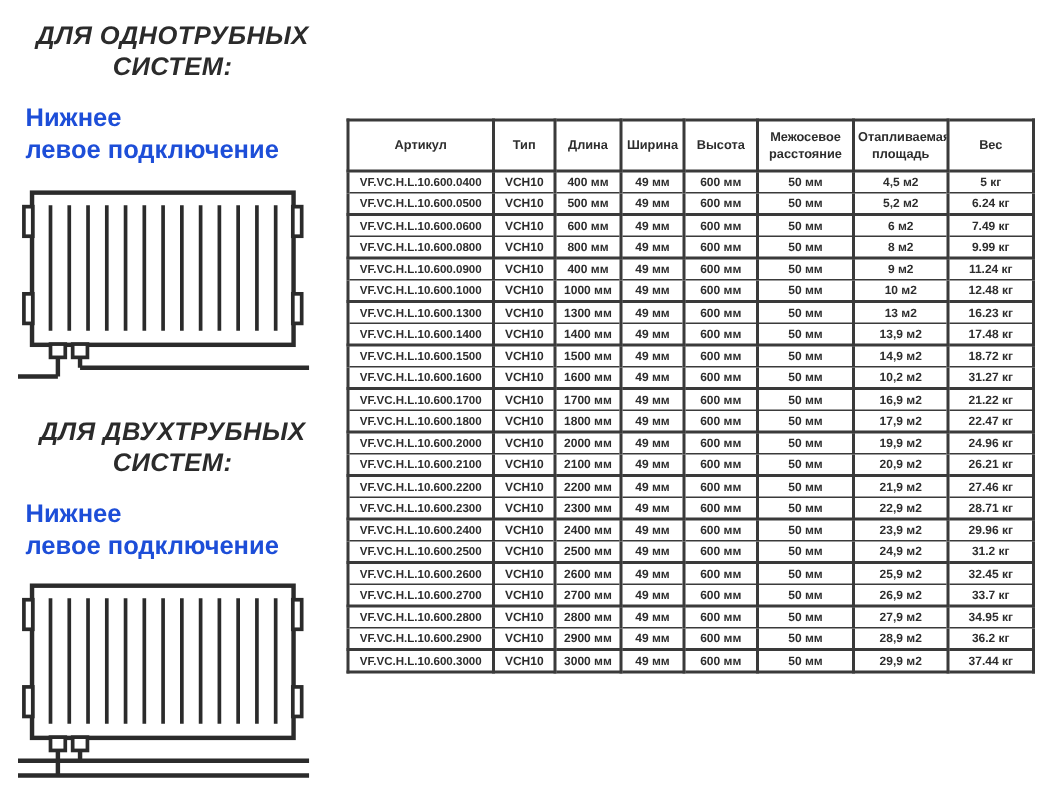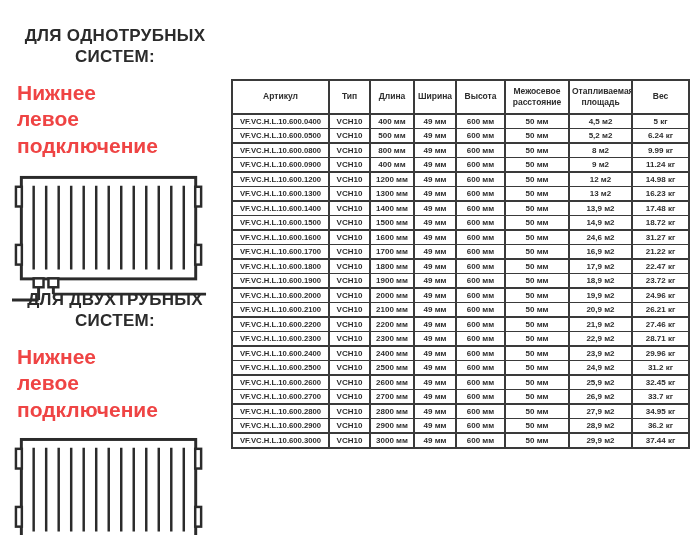--- a/index.html
+++ b/index.html
@@ -19,35 +19,36 @@
   
   .left-col {
     position: absolute;
     left: 0; top: 0;
     width: 230px; height: 535px;
   }
   .section { position: absolute; left: 8px; width: 214px; }
   .section-1 { top: 13px; }
   .section-2 { top: 277px; }
   .section-heading {
-    margin: 12px;
+    margin: 0;
     font-size: 17px;
     font-weight: bold;
     letter-spacing: 0.3px;
     line-height: 1.25;
     text-align: center;
     color: #2b2b2b;
+    font-style: italic;
   }
   .connection-label {
     margin-top: 12px;
     padding-left: 9px;
-    font-size: 21px;
+    font-size: 17px;
     font-weight: bold;
     line-height: 1.28;
-    color: #ef4444;
+    color: #1d4ed8;
   }
   .diagram-svg { display: block; margin: 12px 0 0 4px; }
   .section-2 .diagram-svg { margin-top: 10px; }
   
   .specs-table {
     position: absolute;
     left: 231px; top: 79px;
     width: 457px;
     border-collapse: collapse;
     table-layout: fixed;
@@ -167,48 +168,58 @@
           <td>VF.VC.H.L.10.600.0500</td>
           <td>VCH10</td>
           <td>500 мм</td>
           <td>49 мм</td>
           <td>600 мм</td>
           <td>50 мм</td>
           <td>5,2 м2</td>
           <td>6.24 кг</td>
         </tr>
         <tr>
+          <td>VF.VC.H.L.10.600.0600</td>
+          <td>VCH10</td>
+          <td>600 мм</td>
+          <td>49 мм</td>
+          <td>600 мм</td>
+          <td>50 мм</td>
+          <td>6 м2</td>
+          <td>7.49 кг</td>
+        </tr>
+        <tr>
           <td>VF.VC.H.L.10.600.0800</td>
           <td>VCH10</td>
           <td>800 мм</td>
           <td>49 мм</td>
           <td>600 мм</td>
           <td>50 мм</td>
           <td>8 м2</td>
           <td>9.99 кг</td>
         </tr>
         <tr>
           <td>VF.VC.H.L.10.600.0900</td>
           <td>VCH10</td>
           <td>400 мм</td>
           <td>49 мм</td>
           <td>600 мм</td>
           <td>50 мм</td>
           <td>9 м2</td>
           <td>11.24 кг</td>
         </tr>
         <tr>
-          <td>VF.VC.H.L.10.600.1200</td>
-          <td>VCH10</td>
-          <td>1200 мм</td>
-          <td>49 мм</td>
-          <td>600 мм</td>
-          <td>50 мм</td>
-          <td>12 м2</td>
-          <td>14.98 кг</td>
+          <td>VF.VC.H.L.10.600.1000</td>
+          <td>VCH10</td>
+          <td>1000 мм</td>
+          <td>49 мм</td>
+          <td>600 мм</td>
+          <td>50 мм</td>
+          <td>10 м2</td>
+          <td>12.48 кг</td>
         </tr>
         <tr>
           <td>VF.VC.H.L.10.600.1300</td>
           <td>VCH10</td>
           <td>1300 мм</td>
           <td>49 мм</td>
           <td>600 мм</td>
           <td>50 мм</td>
           <td>13 м2</td>
           <td>16.23 кг</td>
@@ -233,21 +244,21 @@
           <td>14,9 м2</td>
           <td>18.72 кг</td>
         </tr>
         <tr>
           <td>VF.VC.H.L.10.600.1600</td>
           <td>VCH10</td>
           <td>1600 мм</td>
           <td>49 мм</td>
           <td>600 мм</td>
           <td>50 мм</td>
-          <td>24,6 м2</td>
+          <td>10,2 м2</td>
           <td>31.27 кг</td>
         </tr>
         <tr>
           <td>VF.VC.H.L.10.600.1700</td>
           <td>VCH10</td>
           <td>1700 мм</td>
           <td>49 мм</td>
           <td>600 мм</td>
           <td>50 мм</td>
           <td>16,9 м2</td>
@@ -257,30 +268,20 @@
           <td>VF.VC.H.L.10.600.1800</td>
           <td>VCH10</td>
           <td>1800 мм</td>
           <td>49 мм</td>
           <td>600 мм</td>
           <td>50 мм</td>
           <td>17,9 м2</td>
           <td>22.47 кг</td>
         </tr>
         <tr>
-          <td>VF.VC.H.L.10.600.1900</td>
-          <td>VCH10</td>
-          <td>1900 мм</td>
-          <td>49 мм</td>
-          <td>600 мм</td>
-          <td>50 мм</td>
-          <td>18,9 м2</td>
-          <td>23.72 кг</td>
-        </tr>
-        <tr>
           <td>VF.VC.H.L.10.600.2000</td>
           <td>VCH10</td>
           <td>2000 мм</td>
           <td>49 мм</td>
           <td>600 мм</td>
           <td>50 мм</td>
           <td>19,9 м2</td>
           <td>24.96 кг</td>
         </tr>
         <tr>

